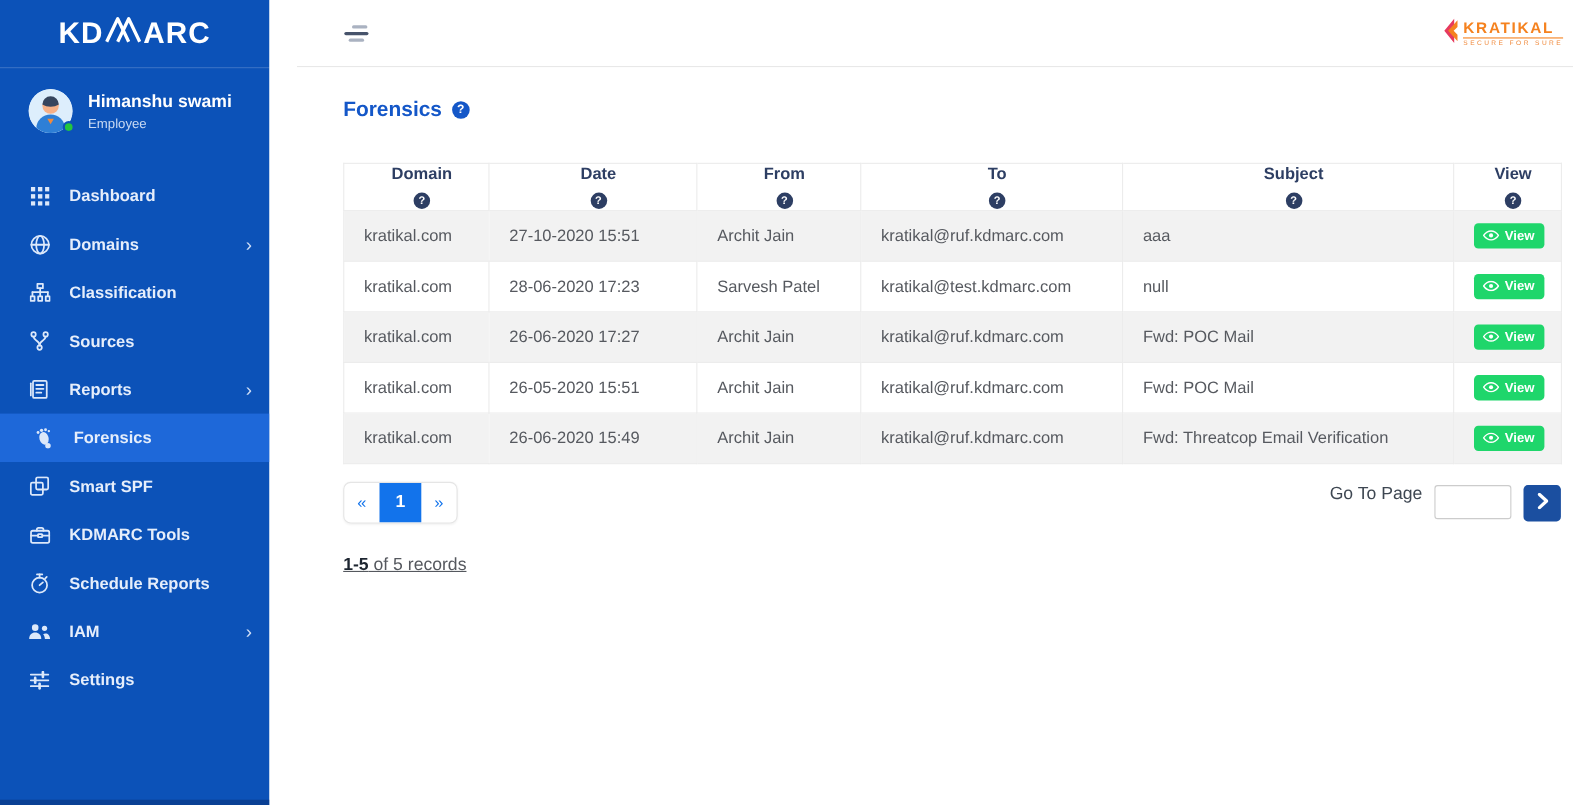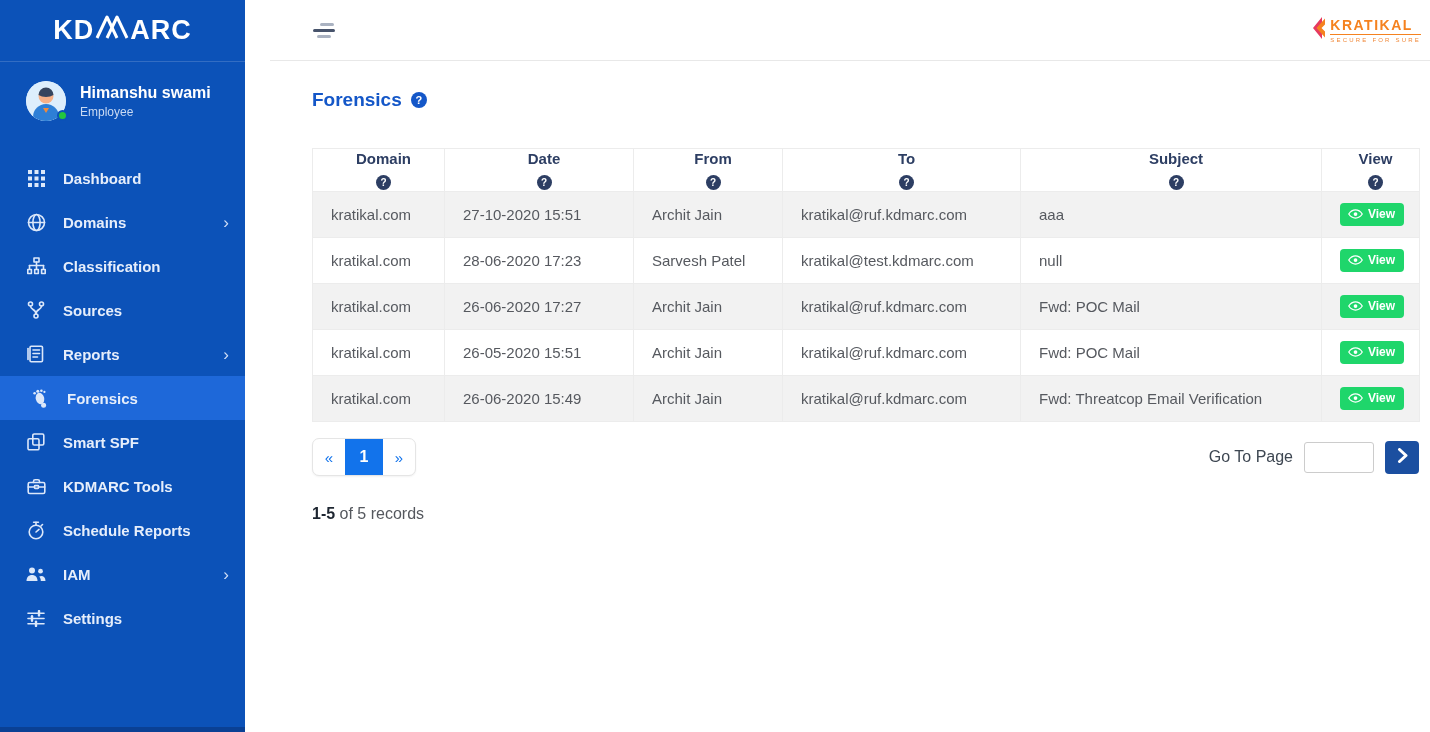--- a/index.html
+++ b/index.html
@@ -65,27 +65,27 @@
   .view-btn svg { display:block; }
 
   
   .pager-row { width:1107px; margin-top:16px; display:flex; align-items:center; justify-content:space-between; }
   .pager { display:inline-flex; background:#fff; border:1px solid #e5e5e5; border-radius:7px;
            overflow:hidden; box-shadow:0 1px 2px rgba(0,0,0,.05); }
   .page-cell { width:32px; height:36px; display:flex; align-items:center; justify-content:center;
                color:#1273eb; font-size:15px; cursor:pointer; }
   .page-cell.num { width:38px; font-size:16px; }
   .page-cell.num.active { background:#1273eb; color:#fff; font-weight:bold; }
-  .goto-group { display:flex; align-items:center; gap:11px;margin-left:13px; }
+  .goto-group { display:flex; align-items:flex-start; gap:11px;margin-left:13px; }
   .goto-label { color:#3e4752; font-size:16px; }
   .goto-input { width:70px; height:31px; border:1px solid #ccc; border-radius:3px; padding:0 8px;
                 font-size:14px; font-family:inherit; outline:none; }
   .goto-btn { width:34px; height:33px; background:#1b4fa0; border:none; border-radius:4px; cursor:pointer;
               display:flex; align-items:center; justify-content:center; }
-  .summary { margin-top:29px; font-size:16px; color:#55585e; }
+  .summary { margin-top:29px; font-size:16px; color:#55585e;text-decoration:underline; }
   .summary b { color:#1d2530; }
 </style>
 </head>
 <body>
 
 <div class="app">
 
   <aside class="sidebar">
     <div class="logo-block">
       <div class="logo">

